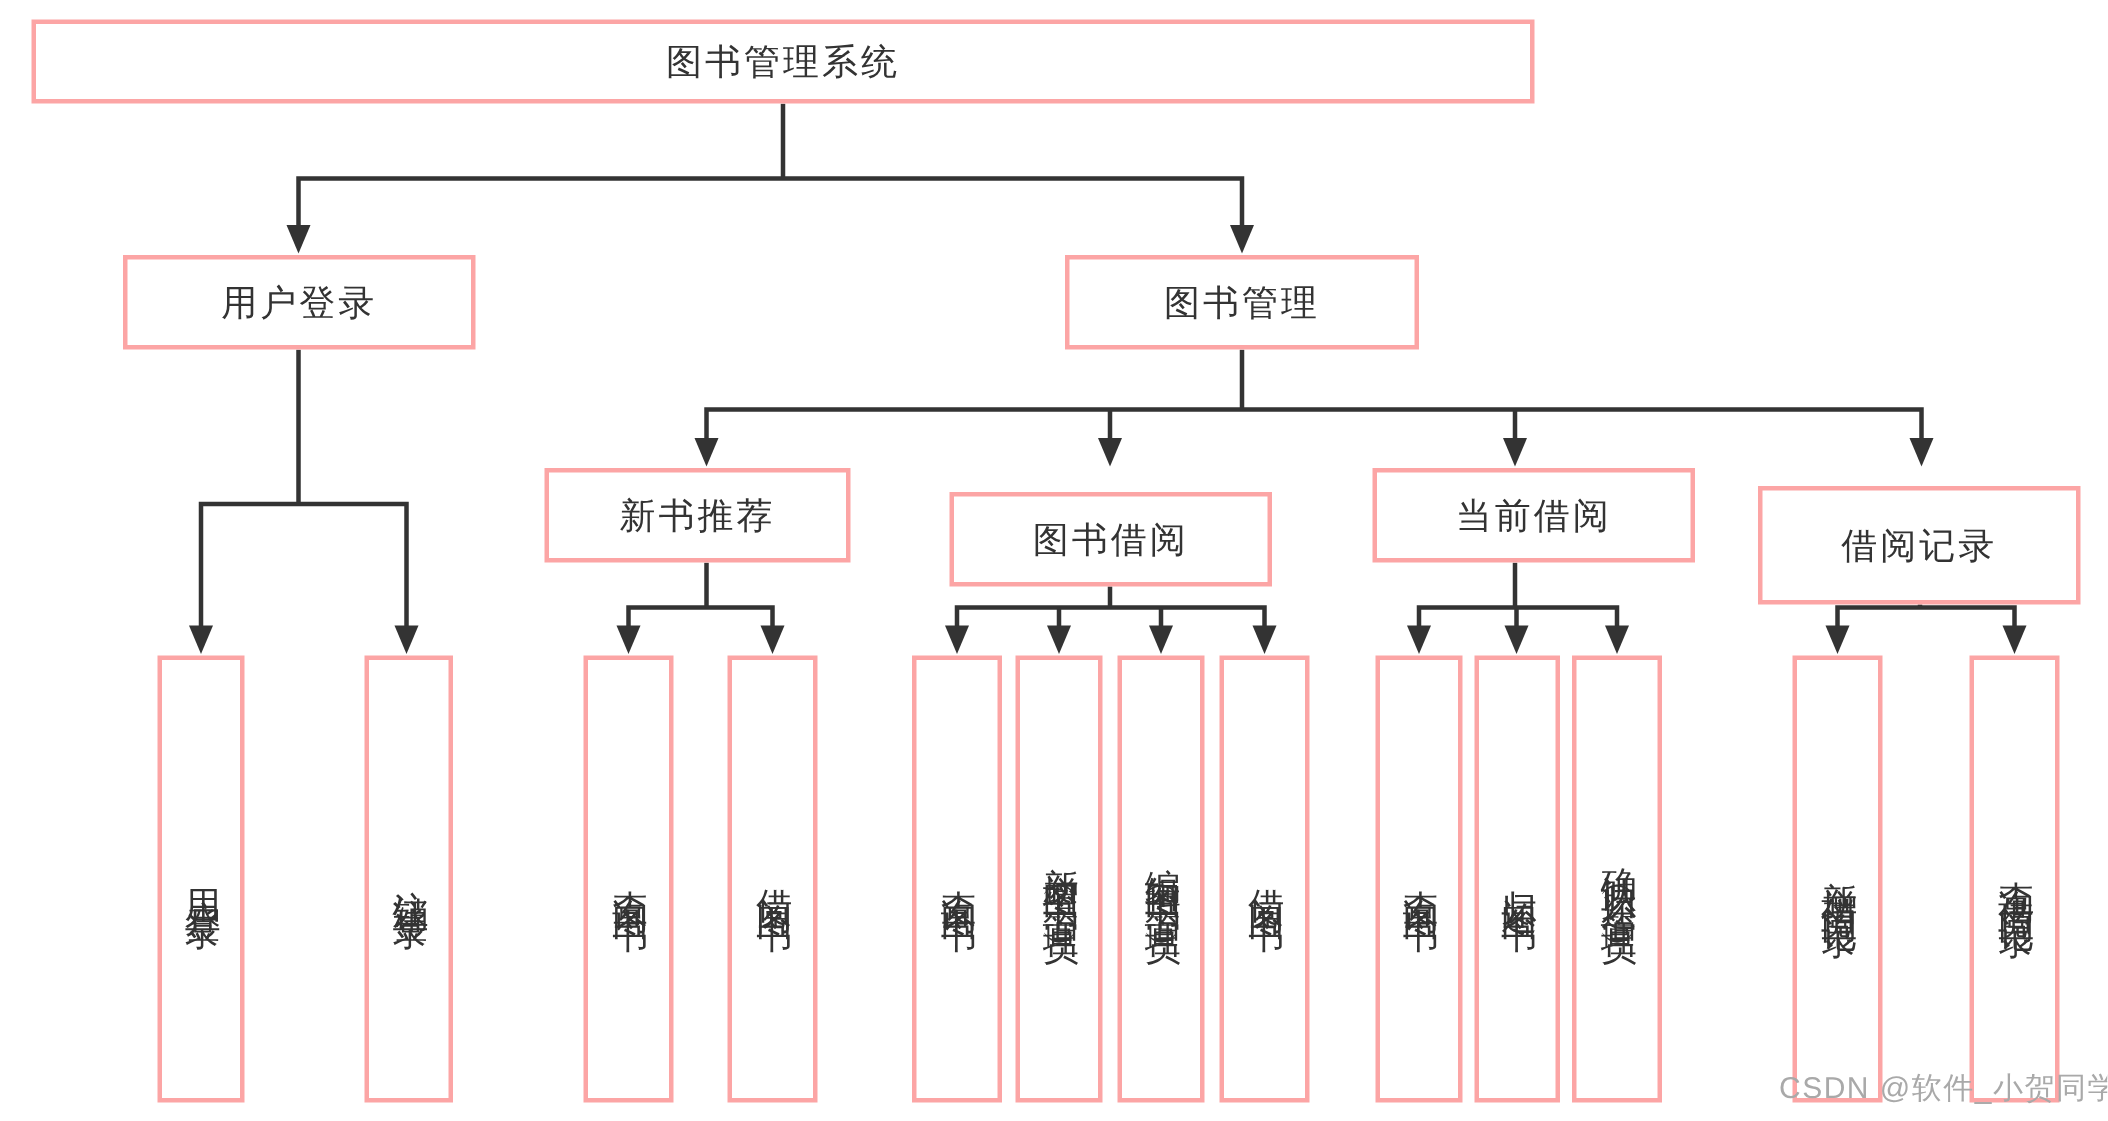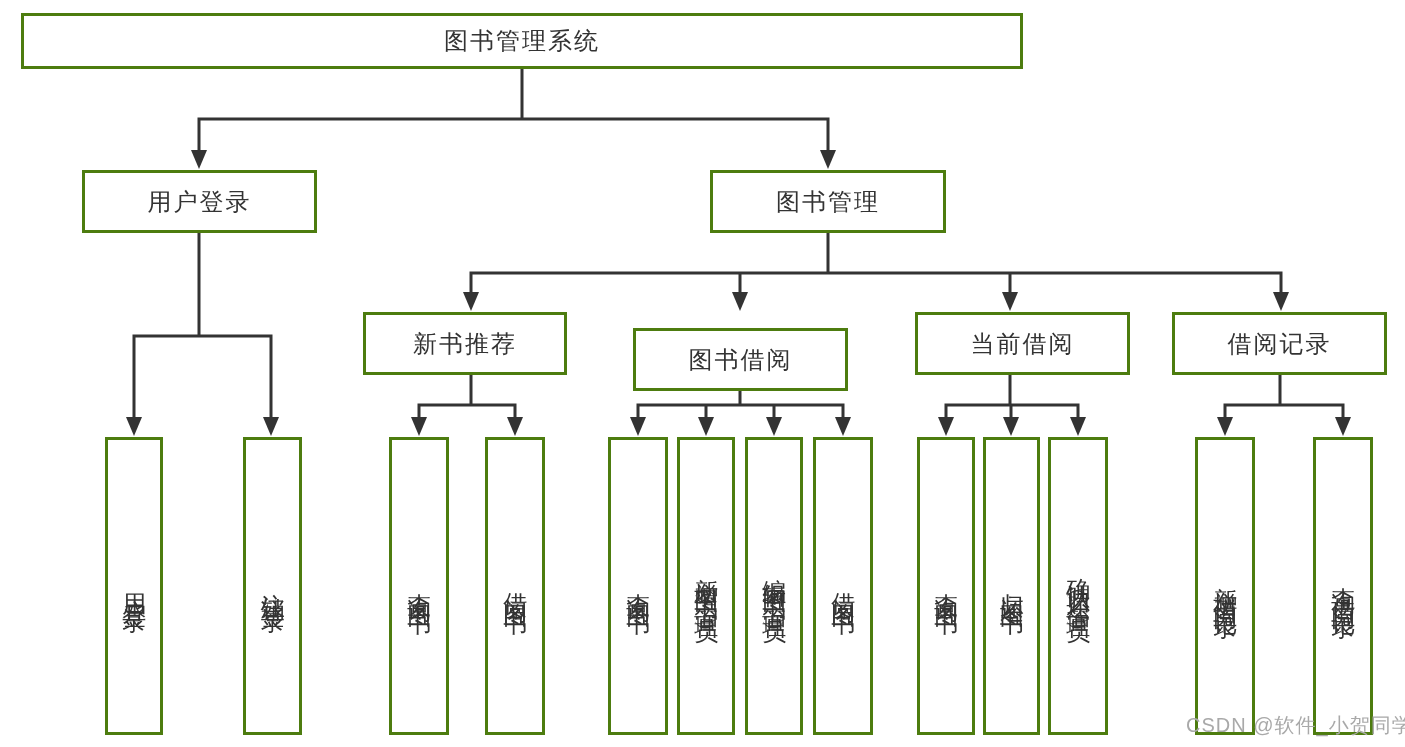--- a/index.html
+++ b/index.html
@@ -8,21 +8,21 @@
     width: 1405px;
     height: 747px;
     background: #ffffff;
     overflow: hidden;
     font-family: "Liberation Sans", "DejaVu Sans", sans-serif;
     color: #333333;
   }
   .node {
     position: absolute;
     box-sizing: border-box;
-    border: 3px solid #4d7c0f;
+    border: 3px solid #fca5a5;
     background: #ffffff;
     display: flex;
     align-items: center;
     justify-content: center;
     text-align: center;
   }
   .node .label {
     font-size: 24px;
     letter-spacing: 2px;
     color: #333333;
@@ -115,21 +115,21 @@
 
   <div class="node" style="left:363px; top:312px; width:204px; height:63px;">
     <span class="label">新书推荐</span>
   </div>
   <div class="node" style="left:633px; top:328px; width:215px; height:63px;">
     <span class="label">图书借阅</span>
   </div>
   <div class="node" style="left:903px; top:312px; width:215px; height:63px;margin-left:12px;">
     <span class="label">当前借阅</span>
   </div>
-  <div class="node" style="left:1172px; top:312px; width:215px; height:63px;">
+  <div class="node" style="left:1172px; top:324px; width:215px; height:79px;">
     <span class="label">借阅记录</span>
   </div>
 
   <div class="node leaf" style="left:105px; top:437px; width:58px; height:298px;">
     <span class="label">用户登录</span>
   </div>
   <div class="node leaf" style="left:243px; top:437px; width:59px; height:298px;">
     <span class="label">注销登录</span>
   </div>
 

